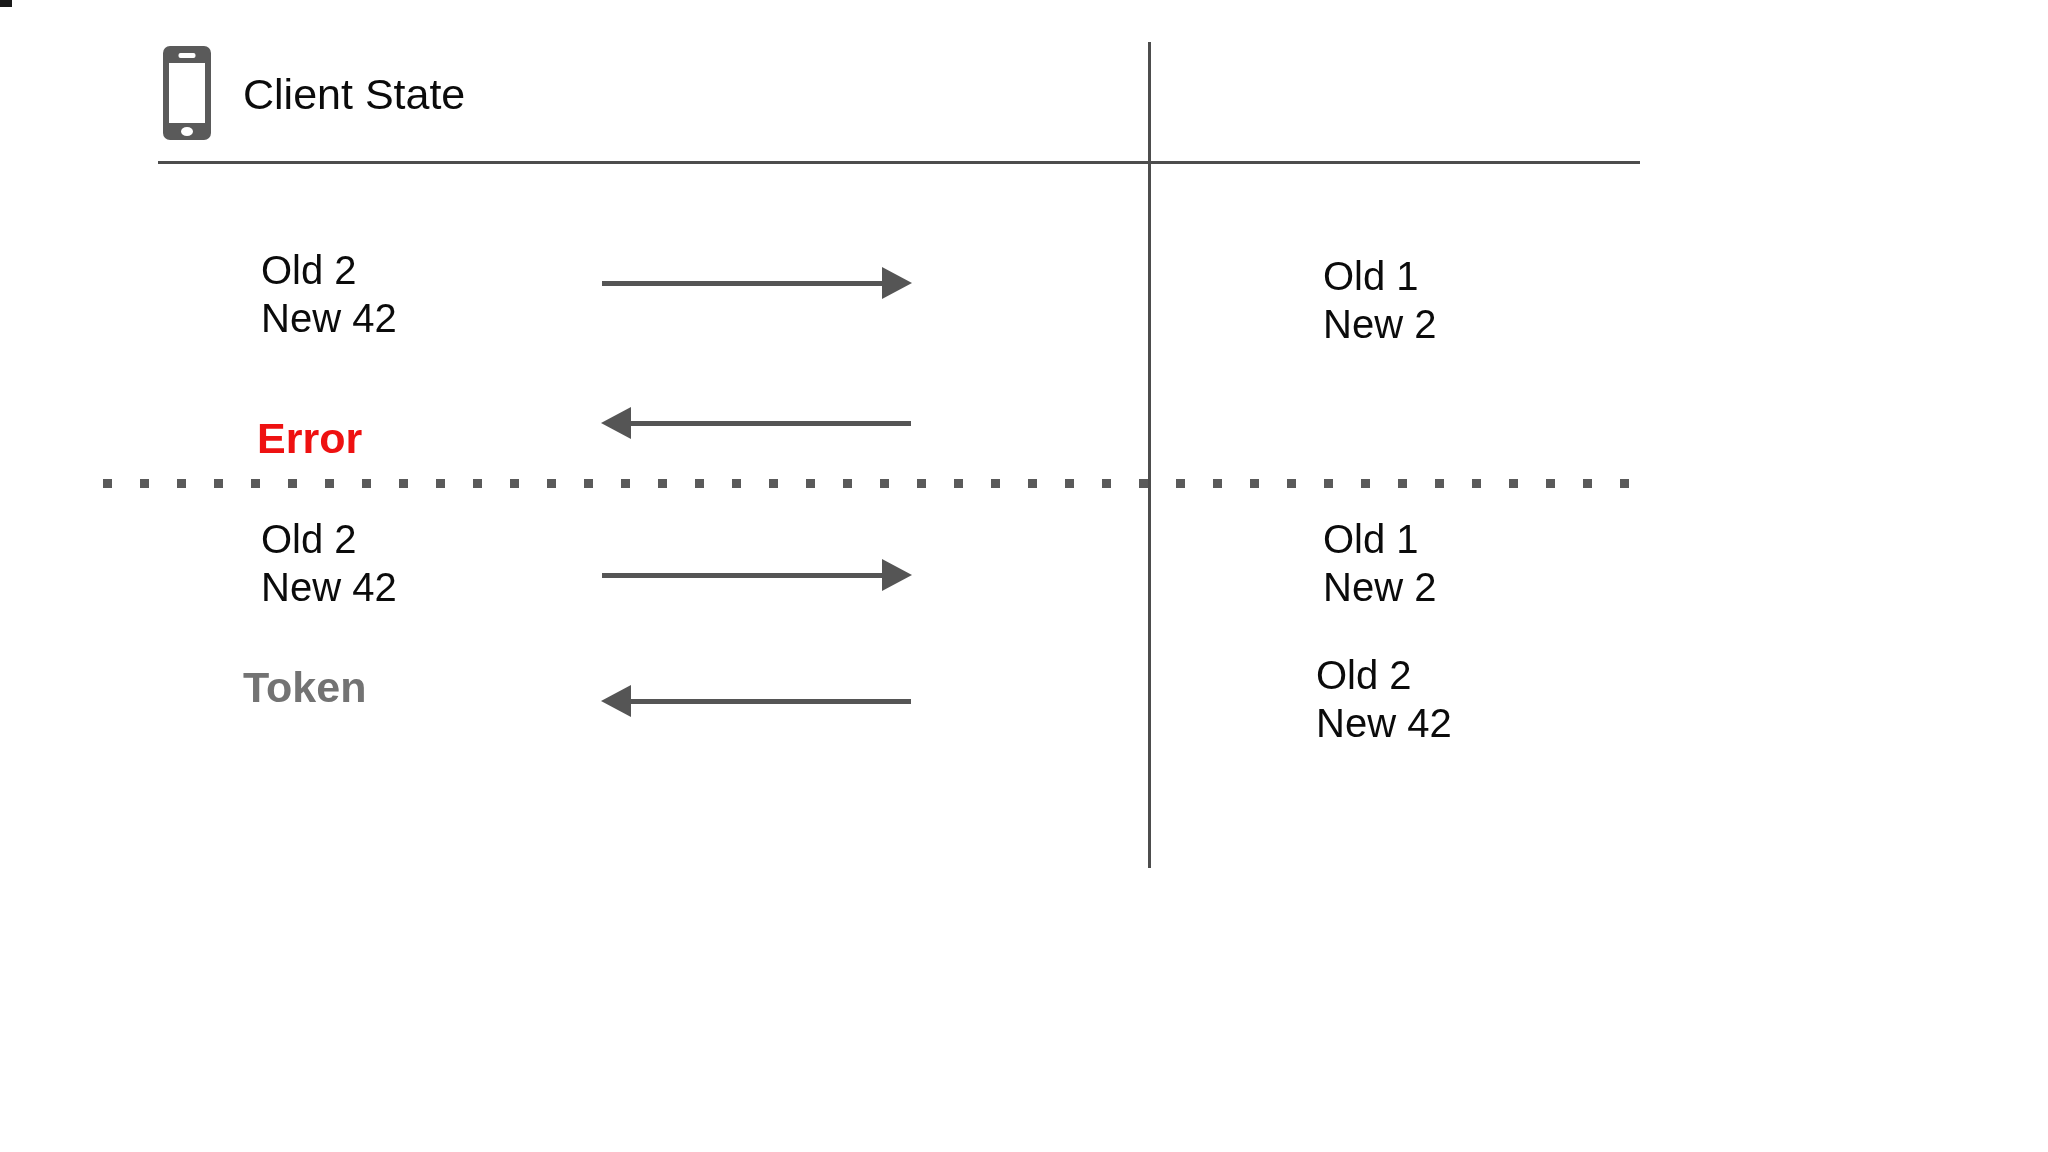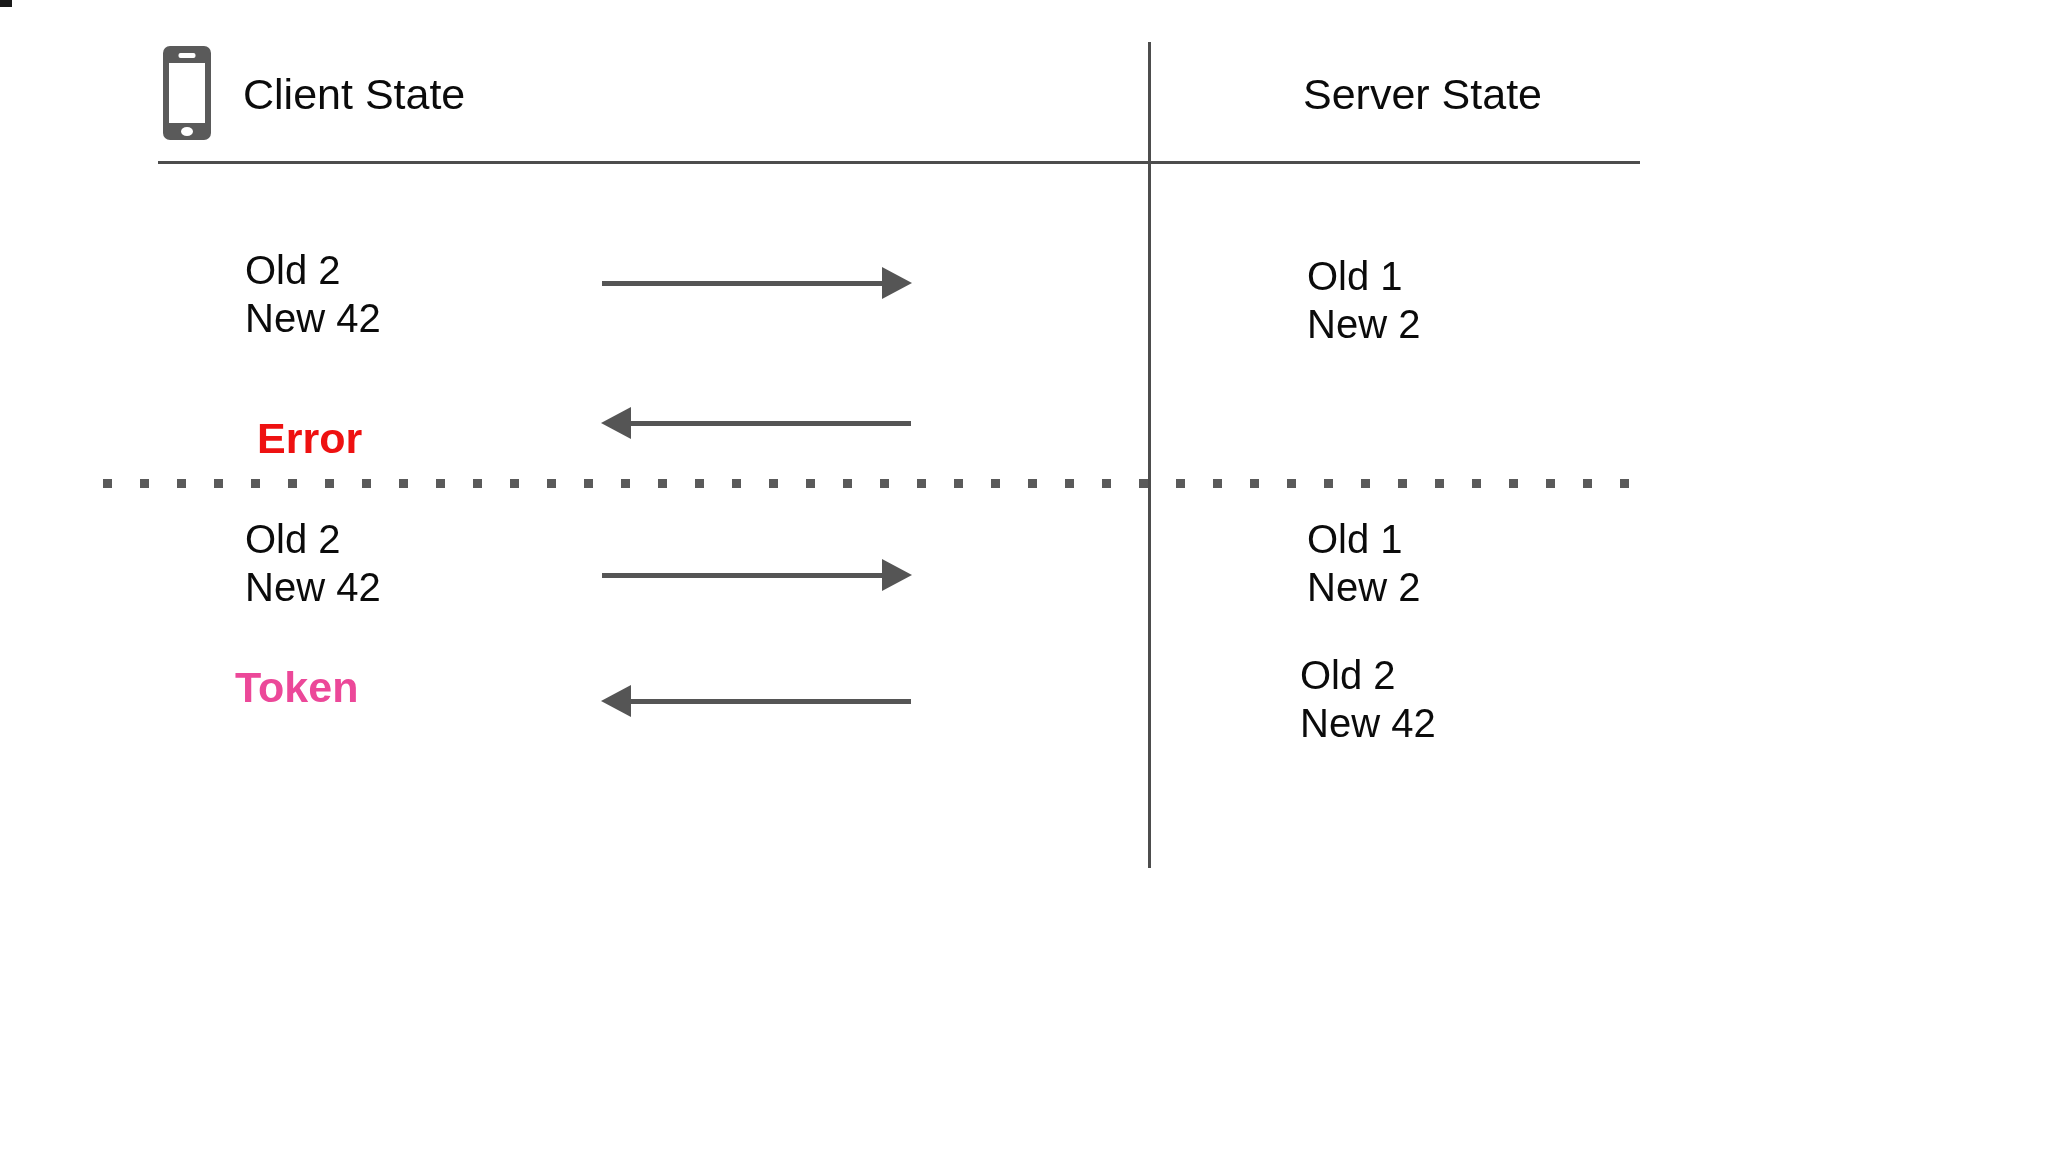--- a/index.html
+++ b/index.html
@@ -7,21 +7,21 @@
   body { font-family: "Liberation Sans", sans-serif; }
   .canvas {
     position: relative;
     width: 1640px;
     height: 1152px;
     background: #ffffff;
     overflow: hidden;
   }
   .txt { position: absolute; color: #0b0b0b; font-size: 40px; line-height: 48px; white-space: nowrap; }
   .hdr { font-size: 43px; }
-  .state-line { display: block; }
+  .state-line { display: block; margin-left: 16px; }
   .label-bold { font-weight: bold; font-size: 43px; }
   .error { color: #ee1111; }
   .token { color: #00dc28; }
 
   .hrule { position: absolute; left: 158px; top: 161px; width: 1709px; height: 3px; background: #4d4d4d; }
   .vrule { position: absolute; left: 1148px; top: 42px; width: 3px; height: 826px; background: #4d4d4d; }
 
   .dotted {
     position: absolute; left: 103px; top: 479px; width: 1740px; height: 9px;
     background: repeating-linear-gradient(90deg, #5a5a5a 0, #5a5a5a 9px, transparent 9px, transparent 37px);
@@ -59,21 +59,20 @@
   <div class="corner-artifact"></div>
 
   <div class="phone">
     <span class="speaker"></span>
     <span class="screen"></span>
     <span class="home"></span>
   </div>
 
   <div class="txt hdr" style="left:243px; top:70px;">Client State</div>
 
-  <div class="txt hdr" style="left:1303px; top:70px;">Server State</div>
 
   <svg class="server-icon" viewBox="0 0 110 120" xmlns="http://www.w3.org/2000/svg">
     <polygon points="16,18 34,9 34,117 16,109" fill="#c7c7c7" stroke="#8f8f8f" stroke-width="1.5"></polygon>
     <polygon points="34,9 88,14 88,110 34,117" fill="#e9e9e9" stroke="#8f8f8f" stroke-width="1.5"></polygon>
     <rect x="42" y="22" width="38" height="10" fill="#dcdcdc"></rect>
     <rect x="42" y="70" width="16" height="5" fill="#bdbdbd"></rect>
     <path d="M52,52 v44 a24,8 0 0 0 48,0 v-44 z" fill="#f49b15"></path>
     <ellipse cx="76" cy="52" rx="24" ry="8" fill="#f9bb3d"></ellipse>
     <path d="M52,66 a24,8 0 0 0 48,0" fill="none" stroke="#fbc860" stroke-width="4"></path>
     <path d="M52,80 a24,8 0 0 0 48,0" fill="none" stroke="#fbc860" stroke-width="4"></path>
@@ -114,21 +113,21 @@
   <div class="arrow right" style="left:602px; top:559px;">
     <span class="shaft"></span>
     <span class="head"></span>
   </div>
 
   <div class="txt" style="left:1307px; top:515px;">
     <span class="state-line">Old 1</span>
     <span class="state-line">New 2</span>
   </div>
 
-  <div class="txt label-bold token" style="left: 235px; top: 663px; color: #ec4899;">Token</div>
+  <div class="txt label-bold token" style="left: 243px; top: 663px; color: #737373;">Token</div>
 
   <div class="arrow left" style="left:601px; top:685px;">
     <span class="head"></span>
     <span class="shaft"></span>
   </div>
 
   <div class="txt" style="left:1300px; top:651px;">
     <span class="state-line">Old 2</span>
     <span class="state-line">New 42</span>
   </div>

